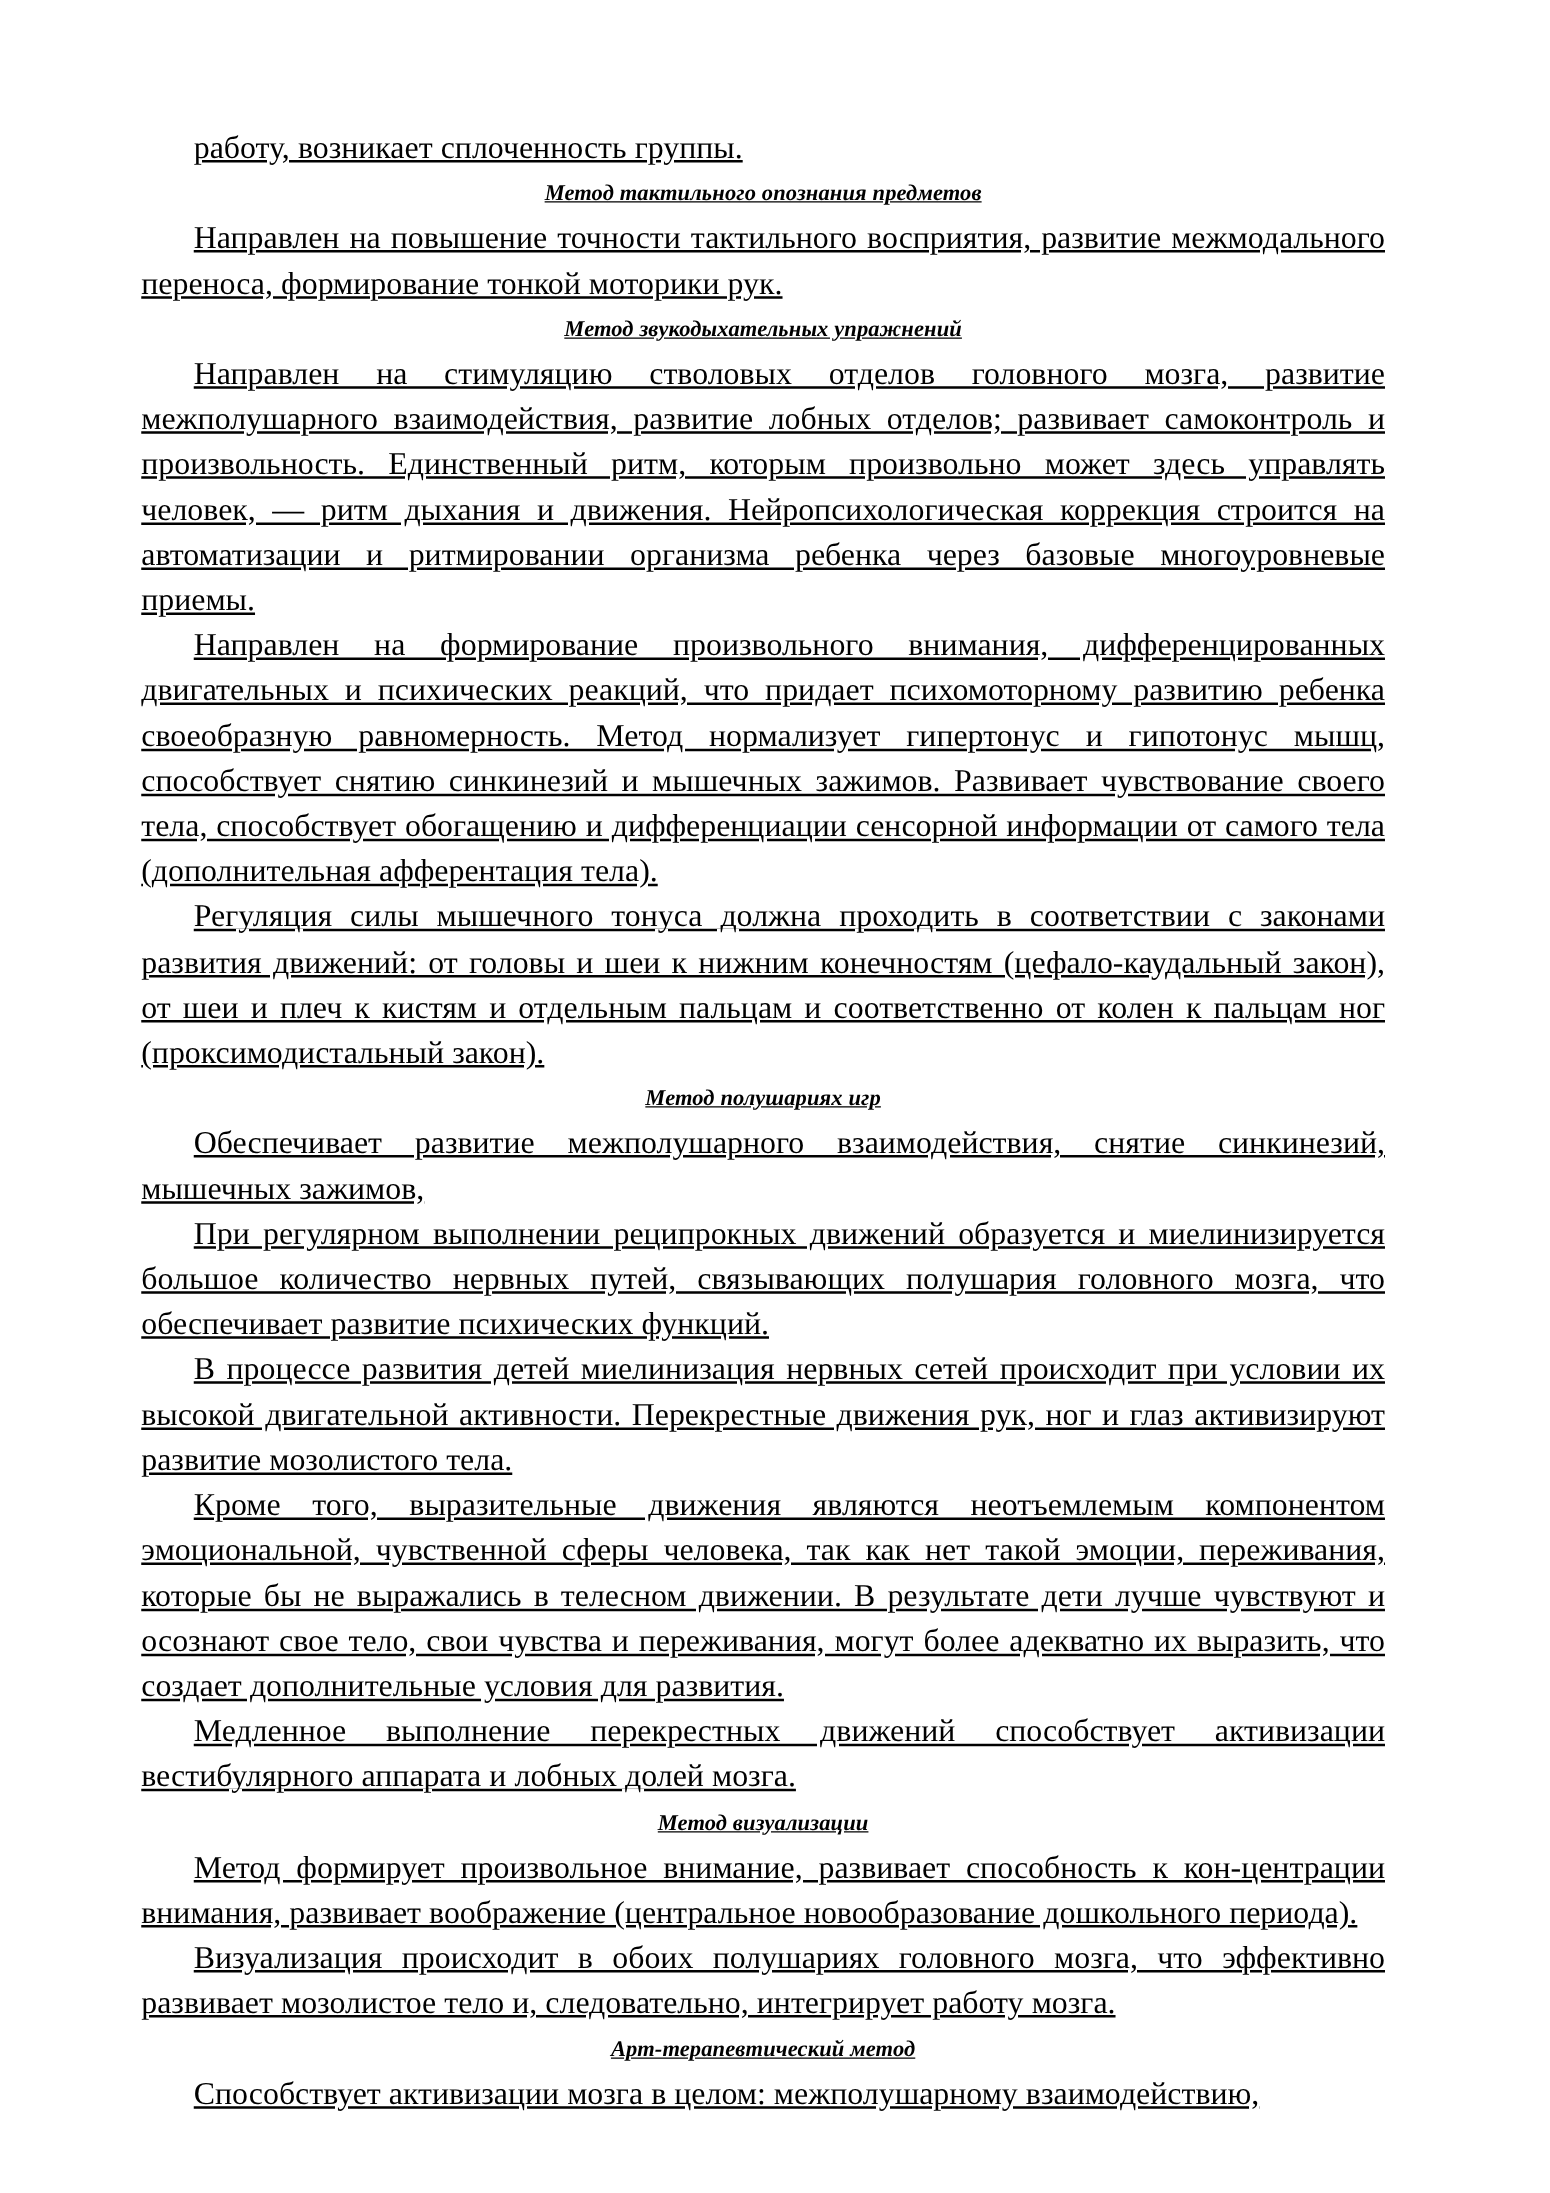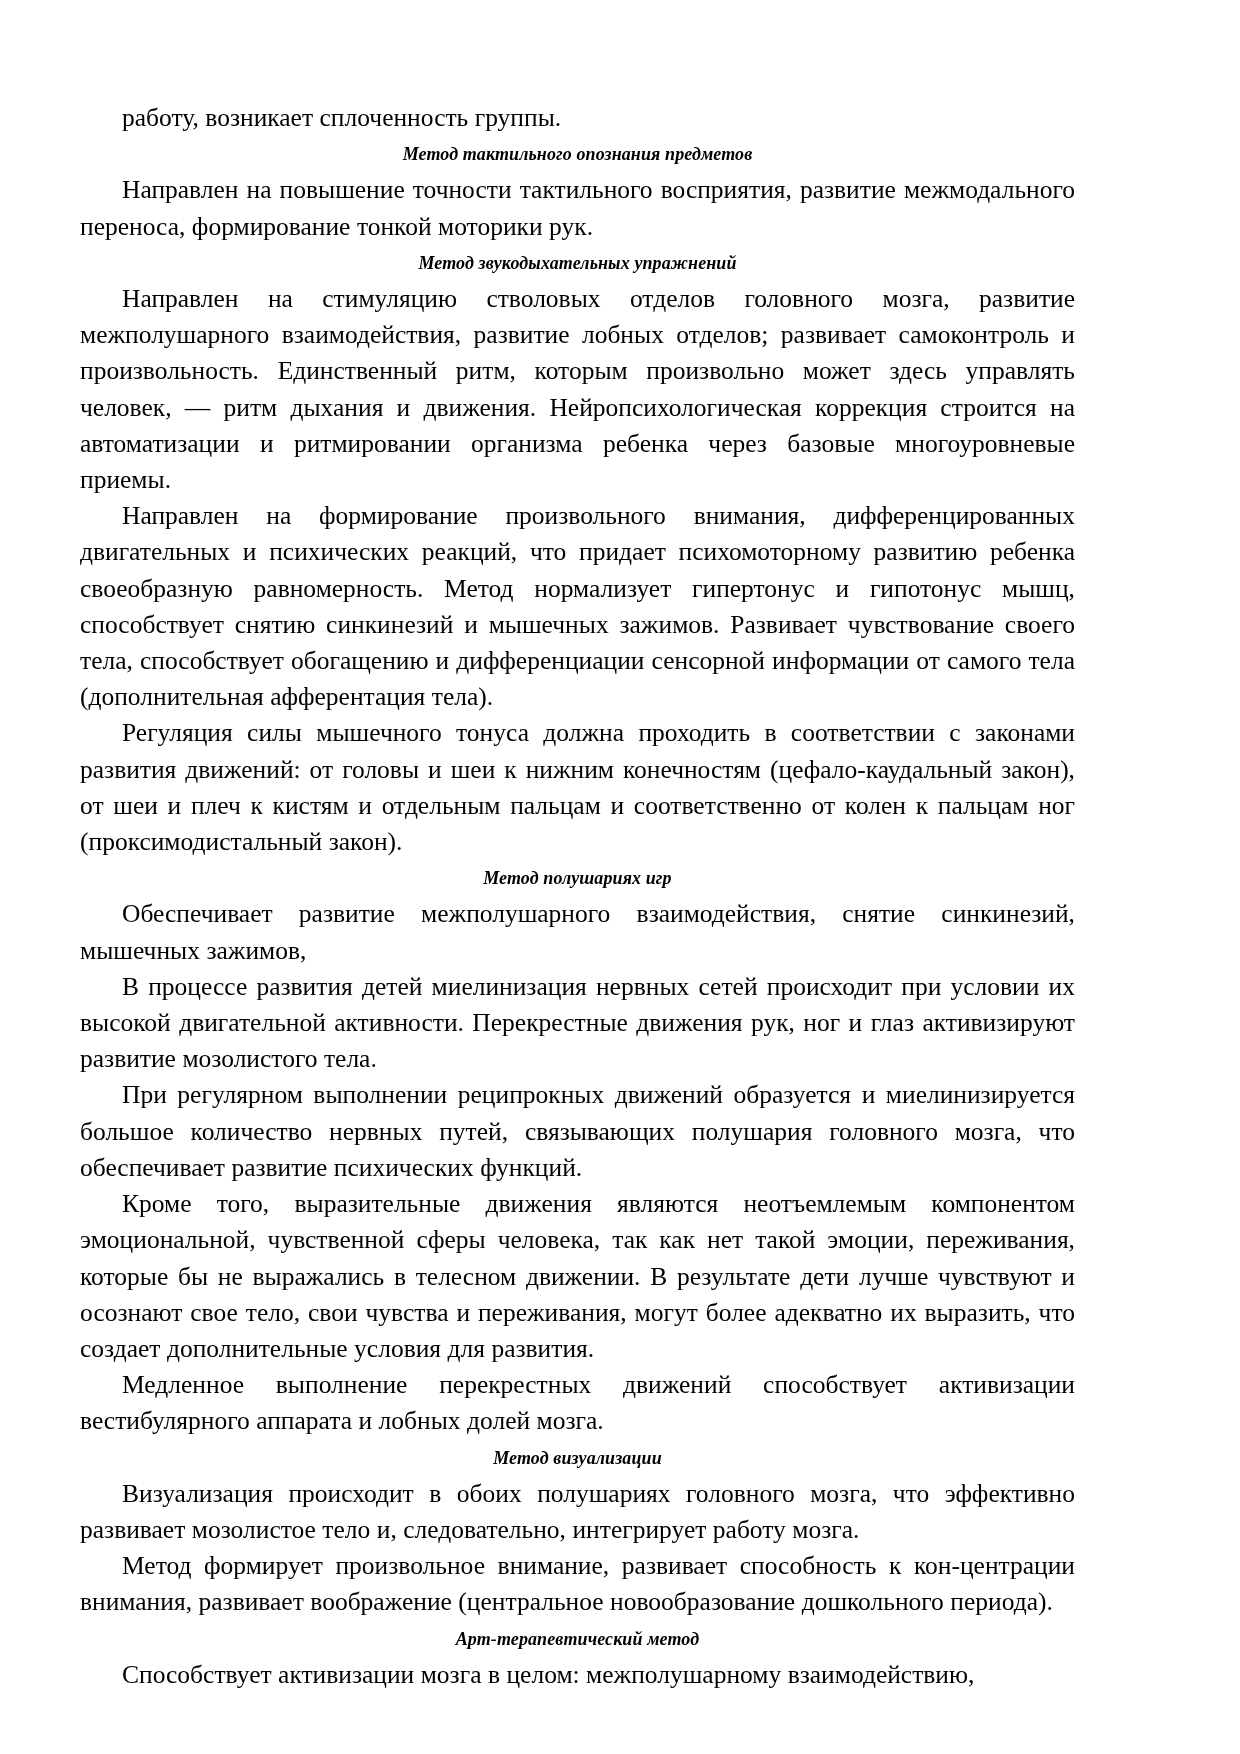--- a/index.html
+++ b/index.html
@@ -12,23 +12,24 @@
     height: 1754px;
     font-family: "Liberation Serif", "DejaVu Serif", serif;
     color: #000000;
     -webkit-font-smoothing: antialiased;
   }
   .page {
     position: relative;
     width: 1240px;
     height: 1754px;
     box-sizing: border-box;
-    padding: 100px 165px 0 80px;
+    padding: 100px 165px 0 113px;
     background: #ffffff;
     overflow: hidden;
+    text-decoration: underline;
   }
   .doc-body {
     width: 995px;
   }
   p.para {
     margin: 0;
     padding: 0;
     font-size: 25.5px;
     line-height: 36.2px;
     text-align: justify;
@@ -66,32 +67,32 @@
 
 
     <p class="para">Направлен на формирование произвольного внимания, дифференцированных двигательных и психических реакций, что придает психомоторному развитию ребенка своеобразную равномерность. Метод нормализует гипертонус и гипотонус мышц, способствует снятию синкинезий и мышечных зажимов. Развивает чувствование своего тела, способствует обогащению и дифференциации сенсорной информации от самого тела (дополнительная афферентация тела).</p>
 
     <p class="para">Регуляция силы мышечного тонуса должна проходить в соответствии с законами развития движений: от головы и шеи к нижним конечностям (цефало-каудальный закон), от шеи и плеч к кистям и отдельным пальцам и соответственно от колен к пальцам ног (проксимодистальный закон).</p>
 
     <h2 class="heading">Метод полушариях игр</h2>
 
     <p class="para">Обеспечивает развитие межполушарного взаимодействия, снятие синкинезий, мышечных зажимов,</p>
 
+    <p class="para">При регулярном выполнении реципрокных движений образуется и миелинизируется большое количество нервных путей, связывающих полушария головного мозга, что обеспечивает развитие психических функций.</p>
+
     <p class="para">В процессе развития детей миелинизация нервных сетей происходит при условии их высокой двигательной активности. Перекрестные движения рук, ног и глаз активизируют развитие мозолистого тела.</p>
-
-    <p class="para">При регулярном выполнении реципрокных движений образуется и миелинизируется большое количество нервных путей, связывающих полушария головного мозга, что обеспечивает развитие психических функций.</p>
 
     <p class="para">Кроме того, выразительные движения являются неотъемлемым компонентом эмоциональной, чувственной сферы человека, так как нет такой эмоции, переживания, которые бы не выражались в телесном движении. В результате дети лучше чувствуют и осознают свое тело, свои чувства и переживания, могут более адекватно их выразить, что создает дополнительные условия для развития.</p>
 
     <p class="para">Медленное выполнение перекрестных движений способствует активизации вестибулярного аппарата и лобных долей мозга.</p>
 
     <h2 class="heading">Метод визуализации</h2>
 
+    <p class="para">Метод формирует произвольное внимание, развивает способность к кон-центрации внимания, развивает воображение (центральное новообразование дошкольного периода).</p>
+
     <p class="para">Визуализация происходит в обоих полушариях головного мозга, что эффективно развивает мозолистое тело и, следовательно, интегрирует работу мозга.</p>
-
-    <p class="para">Метод формирует произвольное внимание, развивает способность к кон-центрации внимания, развивает воображение (центральное новообразование дошкольного периода).</p>
 
     <h2 class="heading">Арт-терапевтический метод</h2>
 
     <p class="para">Способствует активизации мозга в целом: межполушарному взаимодействию,</p>
 
   </div>
 </div>
 
 </body></html>

